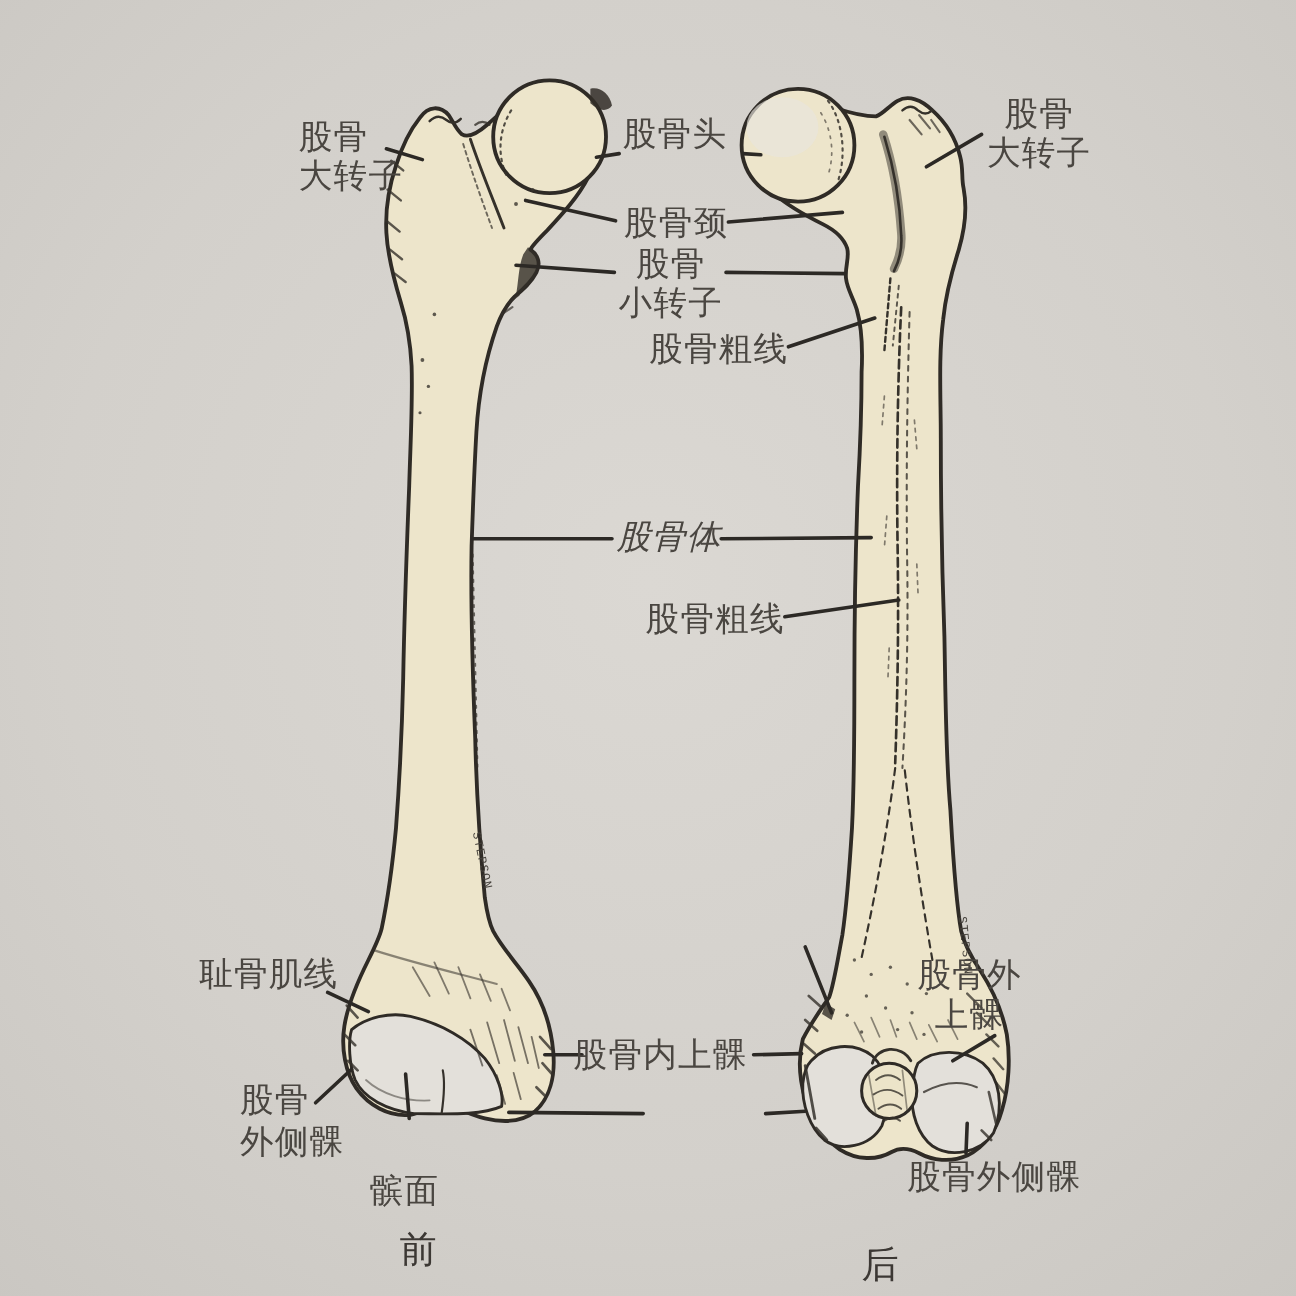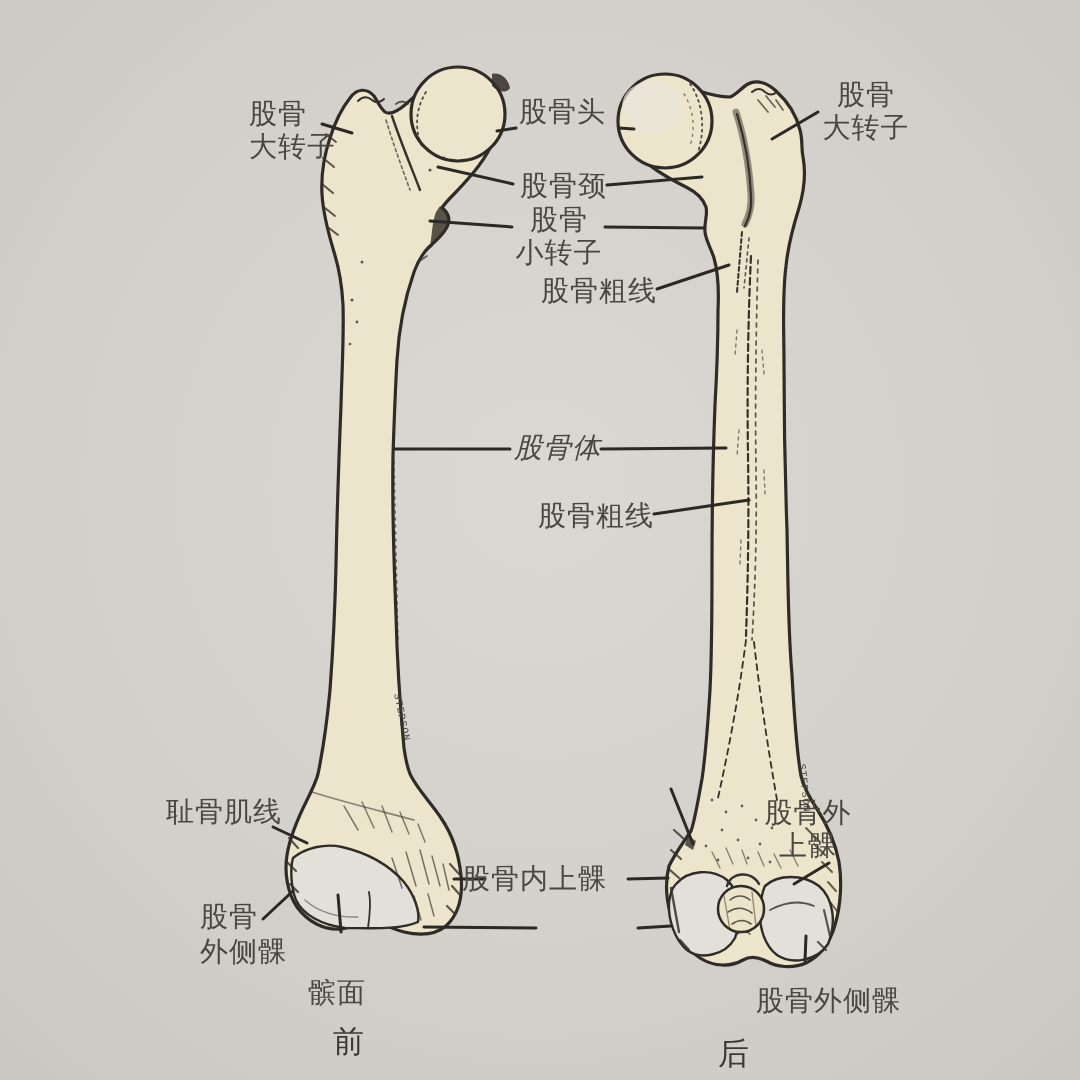--- a/index.html
+++ b/index.html
@@ -289,30 +289,30 @@
 
 <div class="label" style="left:200px;top:899px;line-height:35px;">
   <span>股骨</span>
   <span>外侧髁</span>
 </div>
 
 <div class="label" style="left:308px;top:976px;">
   <span>髌面</span>
 </div>
 
-<div class="label" style="left:462px;top:862px;">
+<div class="label" style="left:478px;top:862px;">
   <span>股骨内上髁</span>
 </div>
 
 
 <div class="label center" style="left:764px;top:796px;width:88px;">
   <span>股骨外</span>
   <span>上髁</span>
 </div>
 
-<div class="label" style="left:756px;top:984px;text-align:center;">
+<div class="label" style="left:756px;top:964px;text-align:center;">
   <span>股骨外侧髁</span>
 </div>
 
 <div class="caption" style="left:333px;top:1021px;">前</div>
 <div class="caption" style="left:718px;top:1033px;">后</div>
 
 </div>
 
 </body></html>

